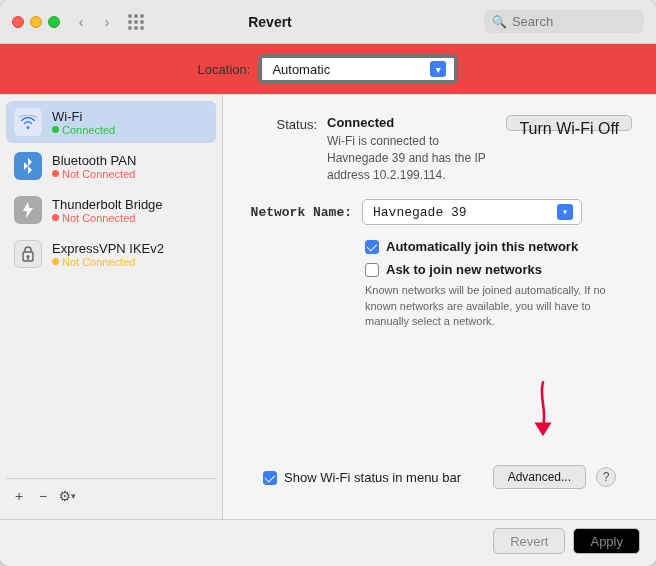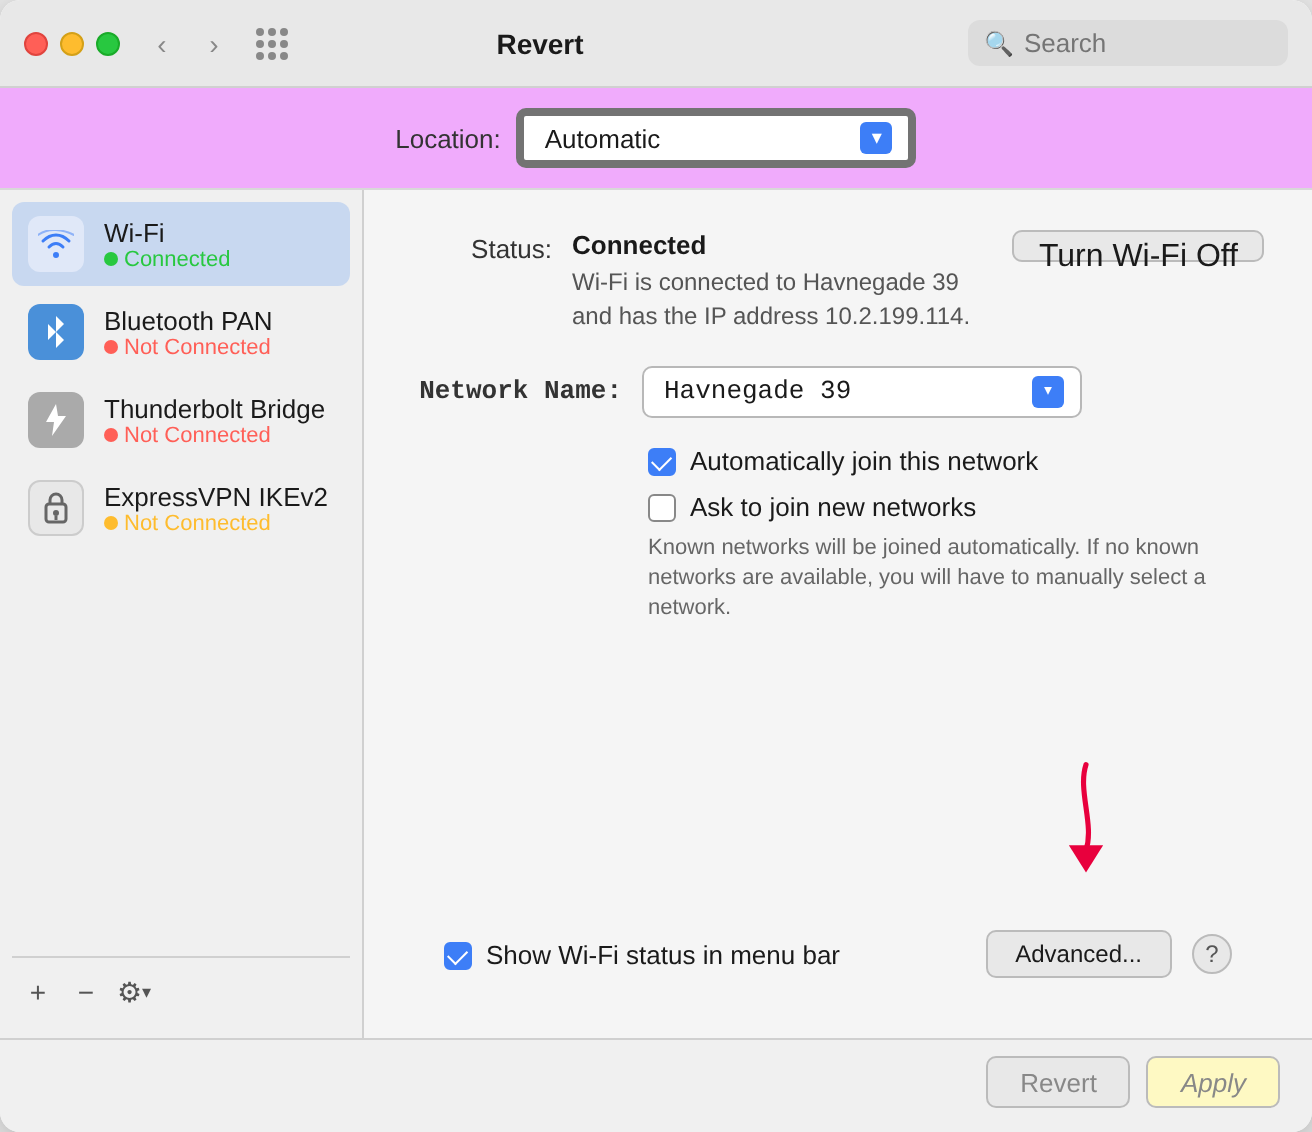--- a/index.html
+++ b/index.html
@@ -99,21 +99,21 @@
       color: #666;
       width: 100%;
     }
     
     .location-bar {
       display: flex;
       align-items: center;
       justify-content: center;
       padding: 10px 20px;
       gap: 8px;
-      background: #f0abfc;
+      background: #ef4444;
       border-bottom: 1px solid #d8d8d8;
       flex-shrink: 0;
     }
     .location-label {
       font-size: 13px;
       color: #333;
     }
     .location-select {
       display: flex;
       align-items: center;
@@ -138,21 +138,21 @@
       font-size: 10px;
     }
     
     .main-content {
       display: flex;
       flex: 1;
       overflow: hidden;
     }
     
     .sidebar {
-      width: 182px;
+      width: 223px;
       background: #f0f0f0;
       border-right: 1px solid #d0d0d0;
       padding: 6px;
       display: flex;
       flex-direction: column;
       flex-shrink: 0;
     }
     .sidebar-items {
       flex: 1;
       overflow-y: auto;
@@ -294,20 +294,21 @@
       padding-left: 118px;
       display: flex;
       flex-direction: column;
       gap: 8px;
       margin-bottom: 6px;
     }
     .checkbox-row {
       display: flex;
       align-items: flex-start;
       gap: 7px;
+      font-weight: bold;
     }
     .checkbox {
       width: 14px;
       height: 14px;
       border: 1.5px solid #888;
       border-radius: 3px;
       background: white;
       flex-shrink: 0;
       margin-top: 1px;
       display: flex;
@@ -391,23 +392,22 @@
       font-size: 13px;
       cursor: pointer;
       height: 26px;
       border: 1px solid #bbb;
     }
     .revert-btn {
       background: #e8e8e8;
       color: #888;
     }
     .apply-btn {
-      background: #fef9c3;
+      background: #000000;
       color: #888;
-      font-style: italic;
     }
     
     .arrow-annotation {
       position: absolute;
       right: 88px;
       bottom: 78px;
       pointer-events: none;
     }
     .arrow-svg {
       width: 50px;

